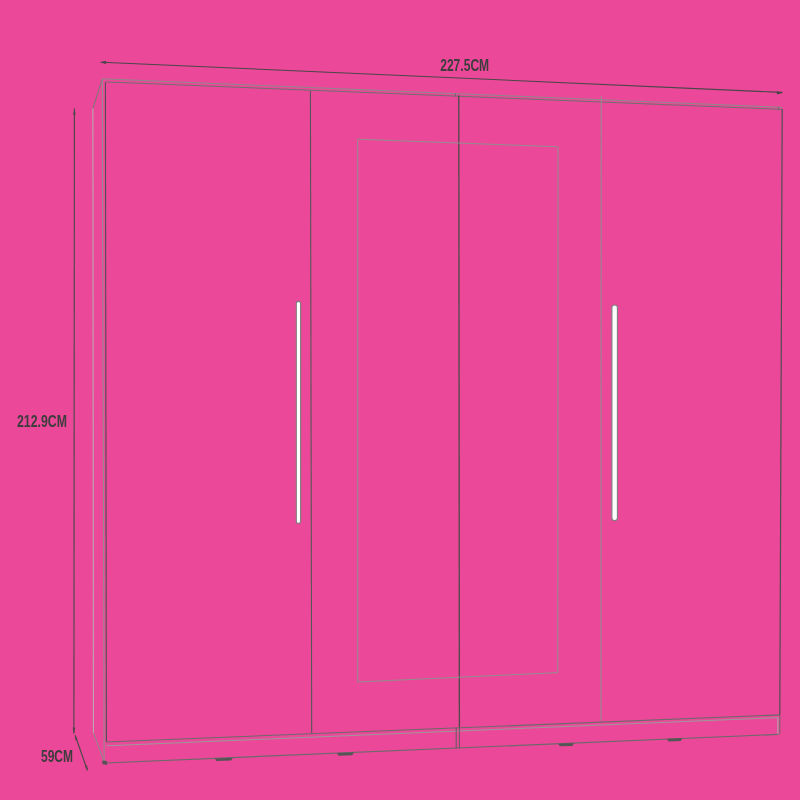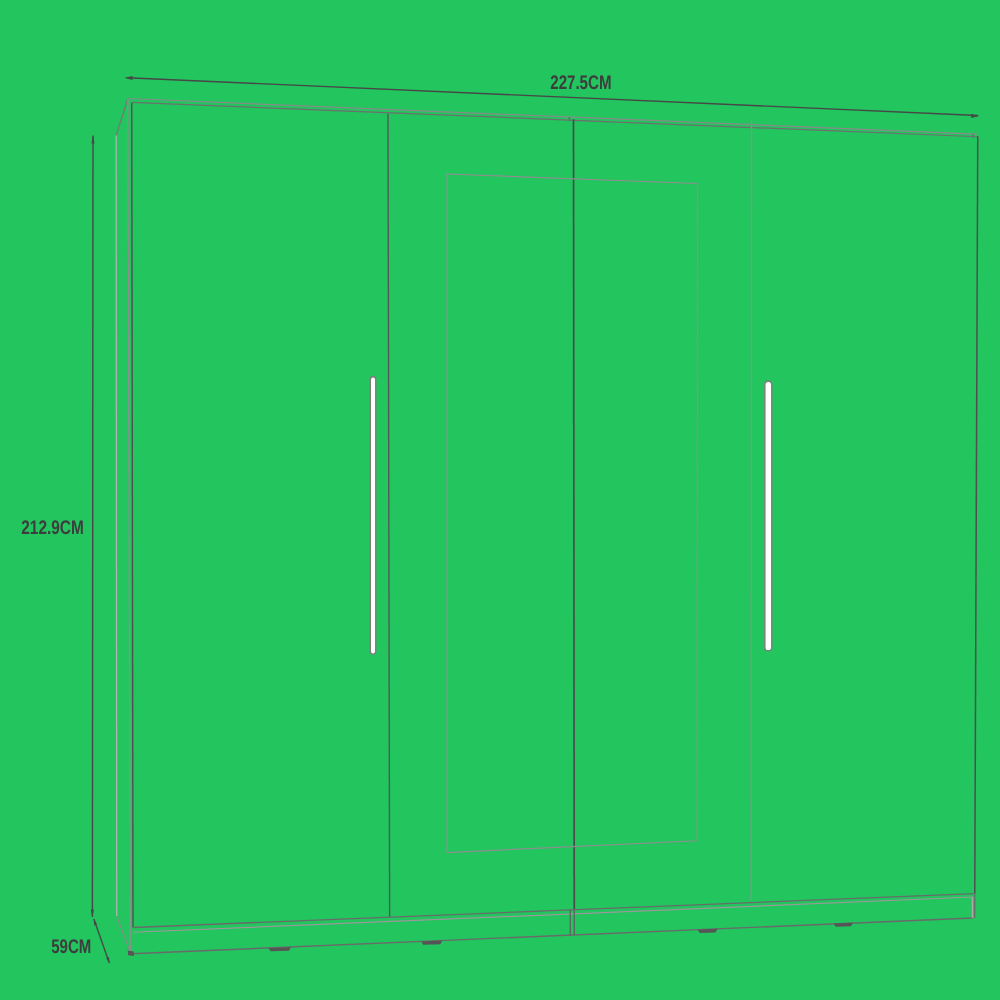--- a/index.html
+++ b/index.html
@@ -1,16 +1,16 @@
 <!DOCTYPE html>
 <html><head>
 <meta charset="utf-8">
 <style>
   html,body{margin:0;padding:0;background:#ffffff;}
-  .page{width:800px;height:800px;position:relative;background:#22c55e;overflow:hidden;}
+  .page{width:800px;height:800px;position:relative;background:#ec4899;overflow:hidden;}
   text{font-family:"Liberation Sans",sans-serif;fill:#3d3d3d;}
 </style>
 </head>
 <body>
 <div class="page">
 <svg width="800" height="800" viewBox="0 0 800 800" xmlns="http://www.w3.org/2000/svg">
 
   <g stroke="#474747" stroke-width="1.1" fill="#474747">
     <line x1="101.5" y1="62.2" x2="782.3" y2="92.4" fill="none"></line>
     <polygon points="99.6,62.2 106.2,60.8 105.9,64.0 Z" stroke="none"></polygon>

